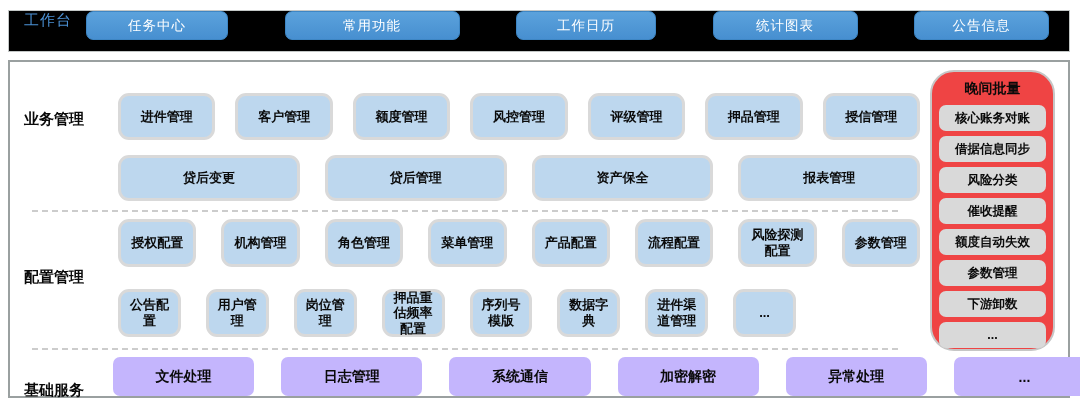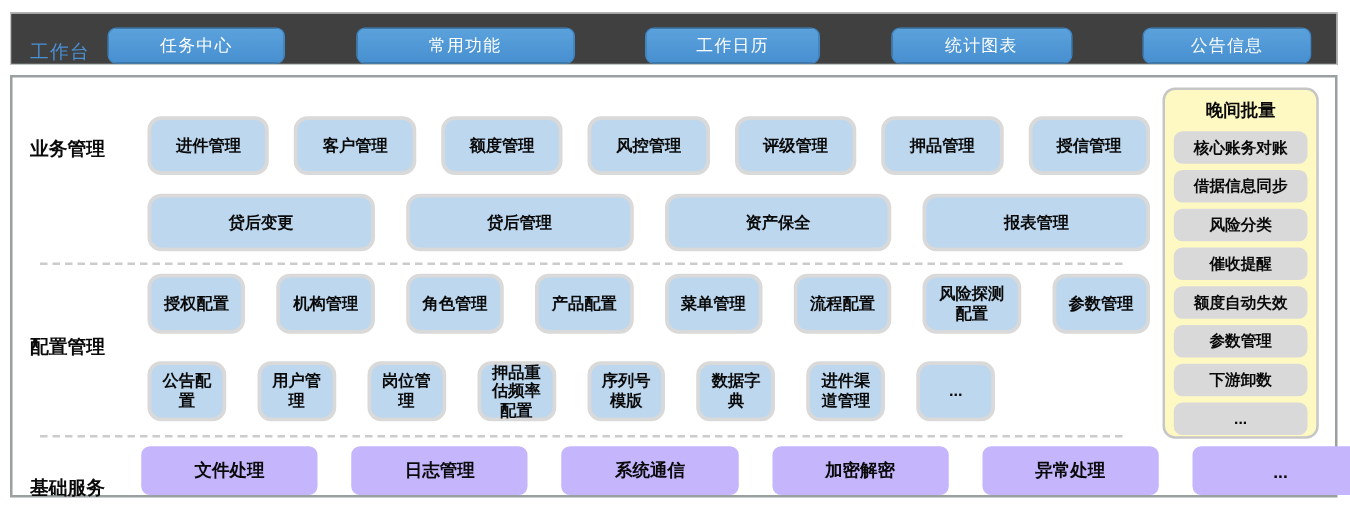--- a/index.html
+++ b/index.html
@@ -1,22 +1,22 @@
 <!DOCTYPE html>
 <html><head>
 <meta charset="utf-8">
 <style>
   html,body{margin:0;padding:0;background:#ffffff;}
   body{width:1080px;height:406px;position:relative;overflow:hidden;
        font-family:"Liberation Sans","DejaVu Sans",sans-serif;color:#111;}
 
   
   .topbar{position:absolute;left:8px;top:10px;width:1062px;height:42px;
-          background:#404040;border:1px solid #c3c7c6;box-sizing:border-box;
-          display:flex;align-items:flex-end;}
+          background:#000000;border:1px solid #c3c7c6;box-sizing:border-box;
+          display:flex;align-items:flex-start;}
   .topbar-label{color:#4a90d3;font-size:15px;margin-left:15px;white-space:nowrap;letter-spacing:1px;}
   .topbar-buttons{flex:1;display:flex;justify-content:space-between;
                   margin-left:14px;margin-right:20px;align-items:center;}
   .tb-btn{height:29px;border-radius:7px;color:#fff;font-size:13.5px;
           background:linear-gradient(#5ba2dc,#478fd0);border:1px solid #3e86c4;
           display:flex;align-items:center;justify-content:center;box-sizing:border-box;
           letter-spacing:1px;}
   .tb-btn:nth-child(1){width:142px;}
   .tb-btn:nth-child(2){width:175px;}
   .tb-btn:nth-child(3){width:140px;}
@@ -47,21 +47,21 @@
             display:flex;align-items:center;justify-content:center;
             font-weight:bold;font-size:14px;color:#0a0a0a;}
 
   .divider{position:absolute;left:22px;width:866px;height:0;
            border-top:2px dashed #cccccc;}
   #div1{top:148px;}
   #div2{top:286px;}
 
   
   .night-panel{position:absolute;left:920px;top:8px;width:125px;height:281px;
-               background:#fef9c3;border:2px solid #c6c6c6;border-radius:10px;
+               background:#ef4444;border:2px solid #c6c6c6;border-radius:24px;
                box-sizing:border-box;padding:5px 7px 6px;}
   .night-title{text-align:center;font-weight:bold;font-size:14px;color:#0a0a0a;
                margin:3px 0 7px;}
   .night-items{display:flex;flex-direction:column;gap:5px;}
   .batch-item{height:26px;background:#d9d9d9;border-radius:7px;
               display:flex;align-items:center;justify-content:center;
               font-weight:bold;font-size:12.5px;color:#0a0a0a;white-space:nowrap;}
 </style>
 </head>
 <body>
@@ -96,22 +96,22 @@
       <div class="blue-box">报表管理</div>
     </div>
 
   <div class="divider" id="div1"></div>
 
   <span class="section-label" id="lbl-config">配置管理</span>
   <div class="row row-cfg1">
       <div class="blue-box">授权配置</div>
       <div class="blue-box">机构管理</div>
       <div class="blue-box">角色管理</div>
+      <div class="blue-box">菜单管理</div>
       <div class="blue-box">产品配置</div>
-      <div class="blue-box">菜单管理</div>
       <div class="blue-box">流程配置</div>
       <div class="blue-box">风险探测配置</div>
       <div class="blue-box">参数管理</div>
     </div>
   <div class="row row-cfg2">
       <div class="blue-box">公告配置</div>
       <div class="blue-box">用户管理</div>
       <div class="blue-box">岗位管理</div>
       <div class="blue-box">押品重估频率配置</div>
       <div class="blue-box">序列号模版</div>

